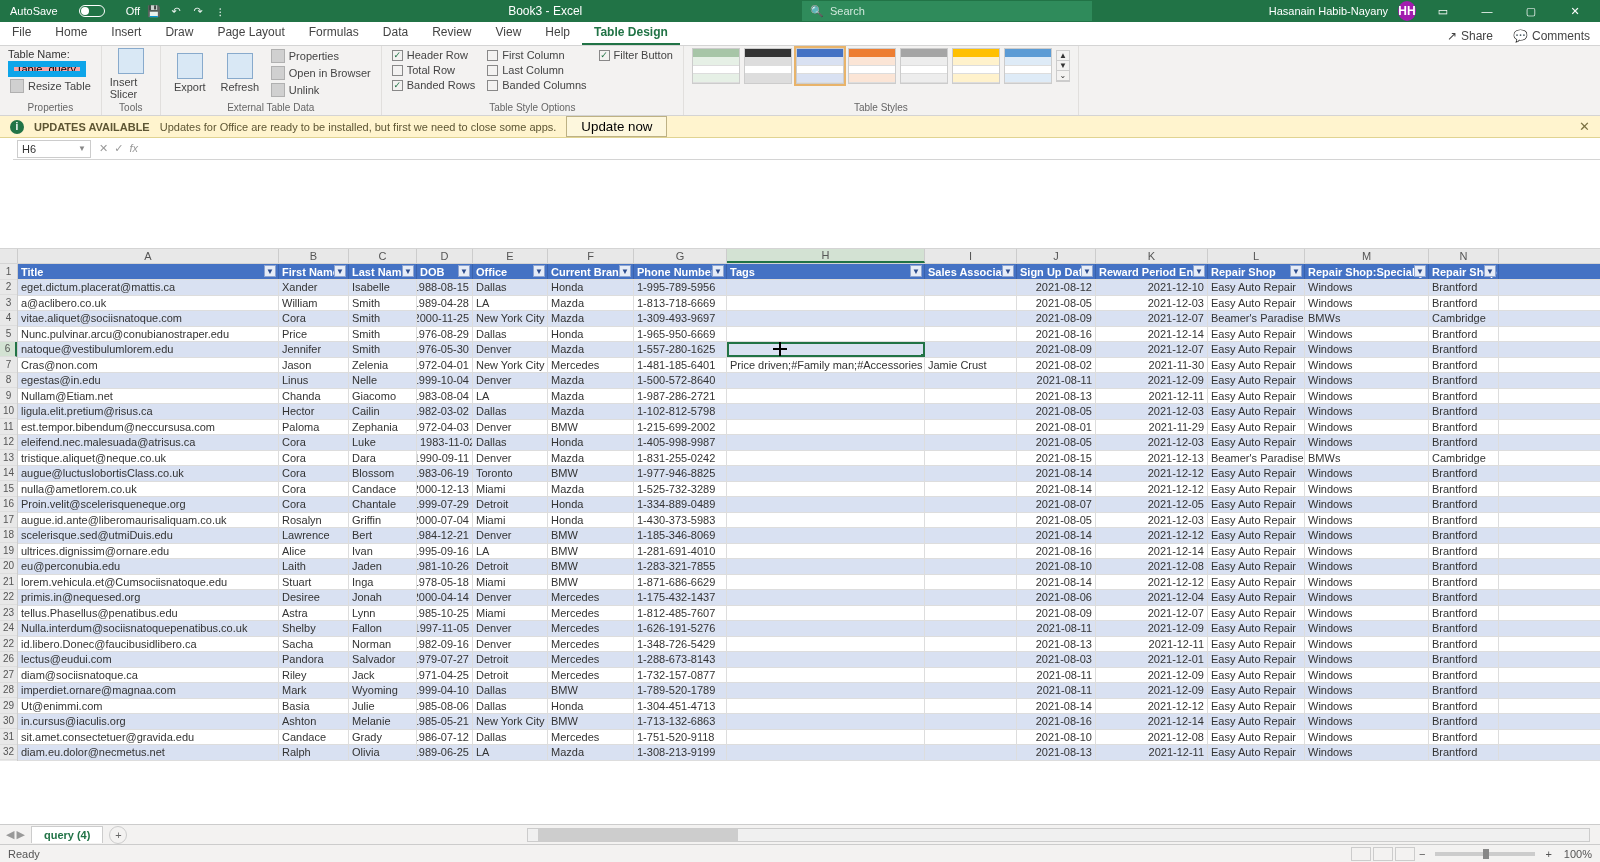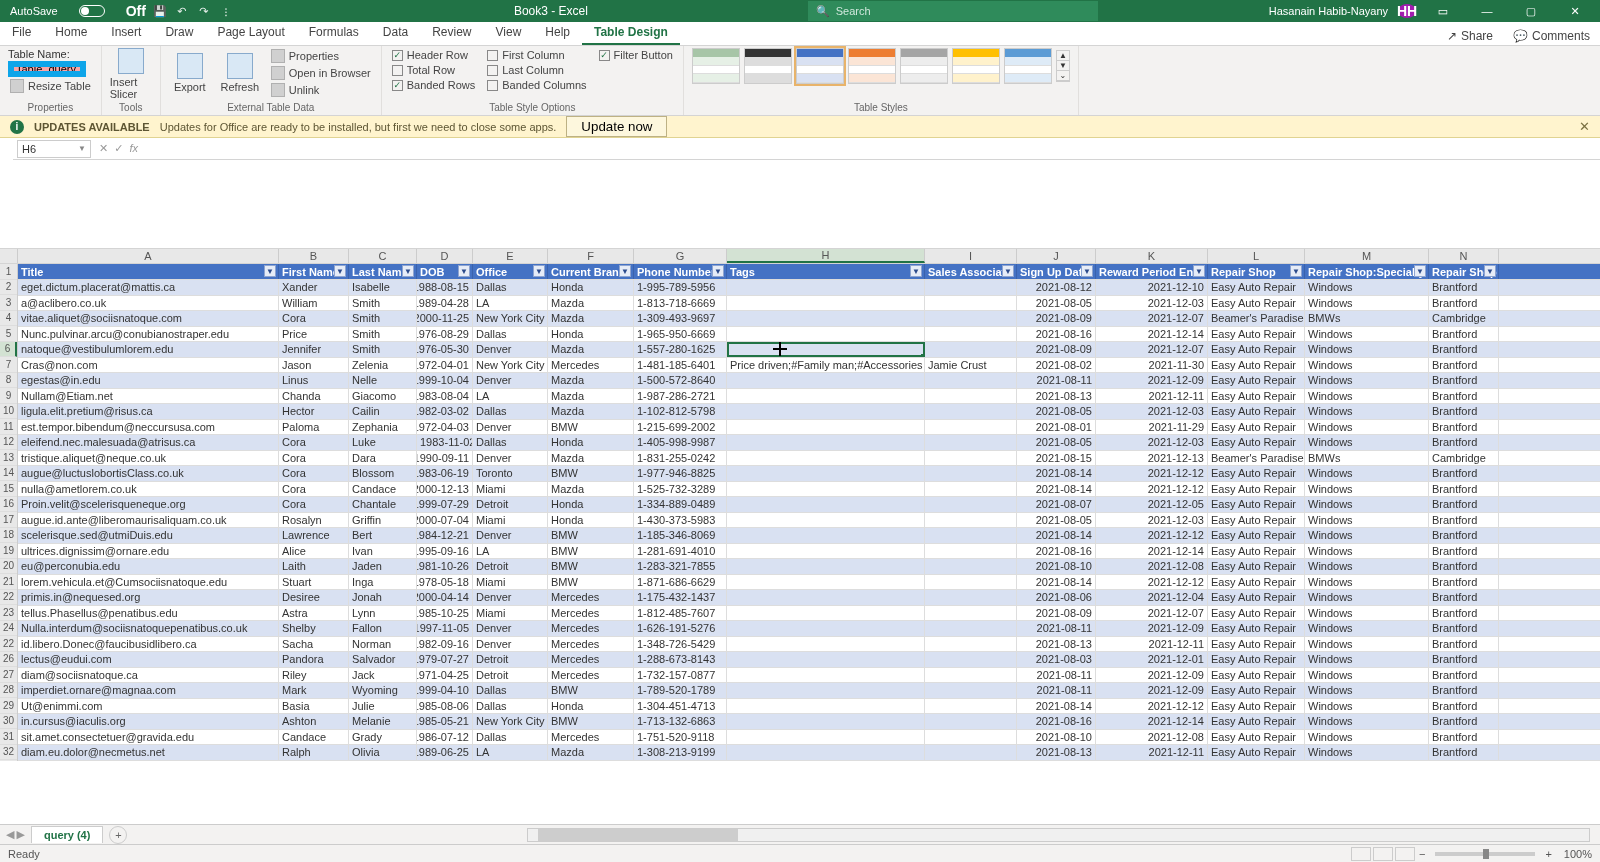--- a/index.html
+++ b/index.html
@@ -9,21 +9,21 @@
   .titlebar { height: 22px; background: #217346; display: flex; align-items: center; color: #fff; font-size: 11px; }
   .titlebar .left { display: flex; align-items: center; gap: 6px; padding-left: 10px; }
   .autosave-toggle { display: flex; align-items: center; gap: 21px; }
   .toggle-pill { width: 26px; height: 12px; border: 1px solid #fff; border-radius: 7px; position: relative; }
   .toggle-pill::after { content: ""; position: absolute; width: 8px; height: 8px; background: #fff; border-radius: 50%; left: 1px; top: 1px; }
   .qat-icon { width: 16px; height: 16px; display: flex; align-items: center; justify-content: center; opacity: .9; }
   .titlebar .center { flex: 1; display: flex; align-items: center; justify-content: flex-start; padding-left: 280px; }
   .doc-title { font-size: 12px; }
   .searchbox { width: 290px; height: 20px; background: #2f8b5b; margin-left: 220px; display: flex; align-items: center; padding: 0 8px; gap: 6px; color: #d0e8dc; }
   .titlebar .right { display: flex; align-items: center; gap: 10px; padding-right: 8px; }
-  .user-badge { width: 18px; height: 14px; border-radius: 50%; background: #a21caf; color: #fff; display: flex; align-items: center; justify-content: center; font-size: 14px; font-weight: bold; }
+  .user-badge { width: 18px; height: 20px; border-radius: 50%; background: #a21caf; color: #fff; display: flex; align-items: center; justify-content: center; font-size: 12px; font-weight: bold; }
   .winbtn { width: 34px; height: 22px; display: flex; align-items: center; justify-content: center; }
 
   
   .tabs { height: 24px; background: #fff; border-bottom: 1px solid #d4d4d4; display: flex; align-items: flex-end; font-size: 12px; }
   .tab { padding: 4px 12px; color: #444; }
   .tab.active { color: #217346; border-bottom: 2px solid #217346; font-weight: 600; }
   .tabs .spacer { flex: 1; }
   .share-btn { display: flex; align-items: center; gap: 4px; padding: 2px 10px; color: #444; }
 
   
@@ -120,21 +120,21 @@
   .zoom-slider .knob { position: absolute; left: 48px; top: -3px; width: 6px; height: 10px; background: #888; }
 </style>
 </head>
 <body>
 
 <div class="titlebar">
   <div class="left">
     <div class="autosave-toggle">
       <span>AutoSave</span>
       <span class="toggle-pill"></span>
-      <span style="font-size:14px;font-weight:bold;">Off</span>
+      <span style="font-size:11px;">Off</span>
     </div>
     <span class="qat-icon">💾</span>
     <span class="qat-icon">↶</span>
     <span class="qat-icon">↷</span>
     <span class="qat-icon">⁝</span>
   </div>
   <div class="center">
     <span class="doc-title">Book3 - Excel</span>
     <div class="searchbox">
       <span>🔍</span>

